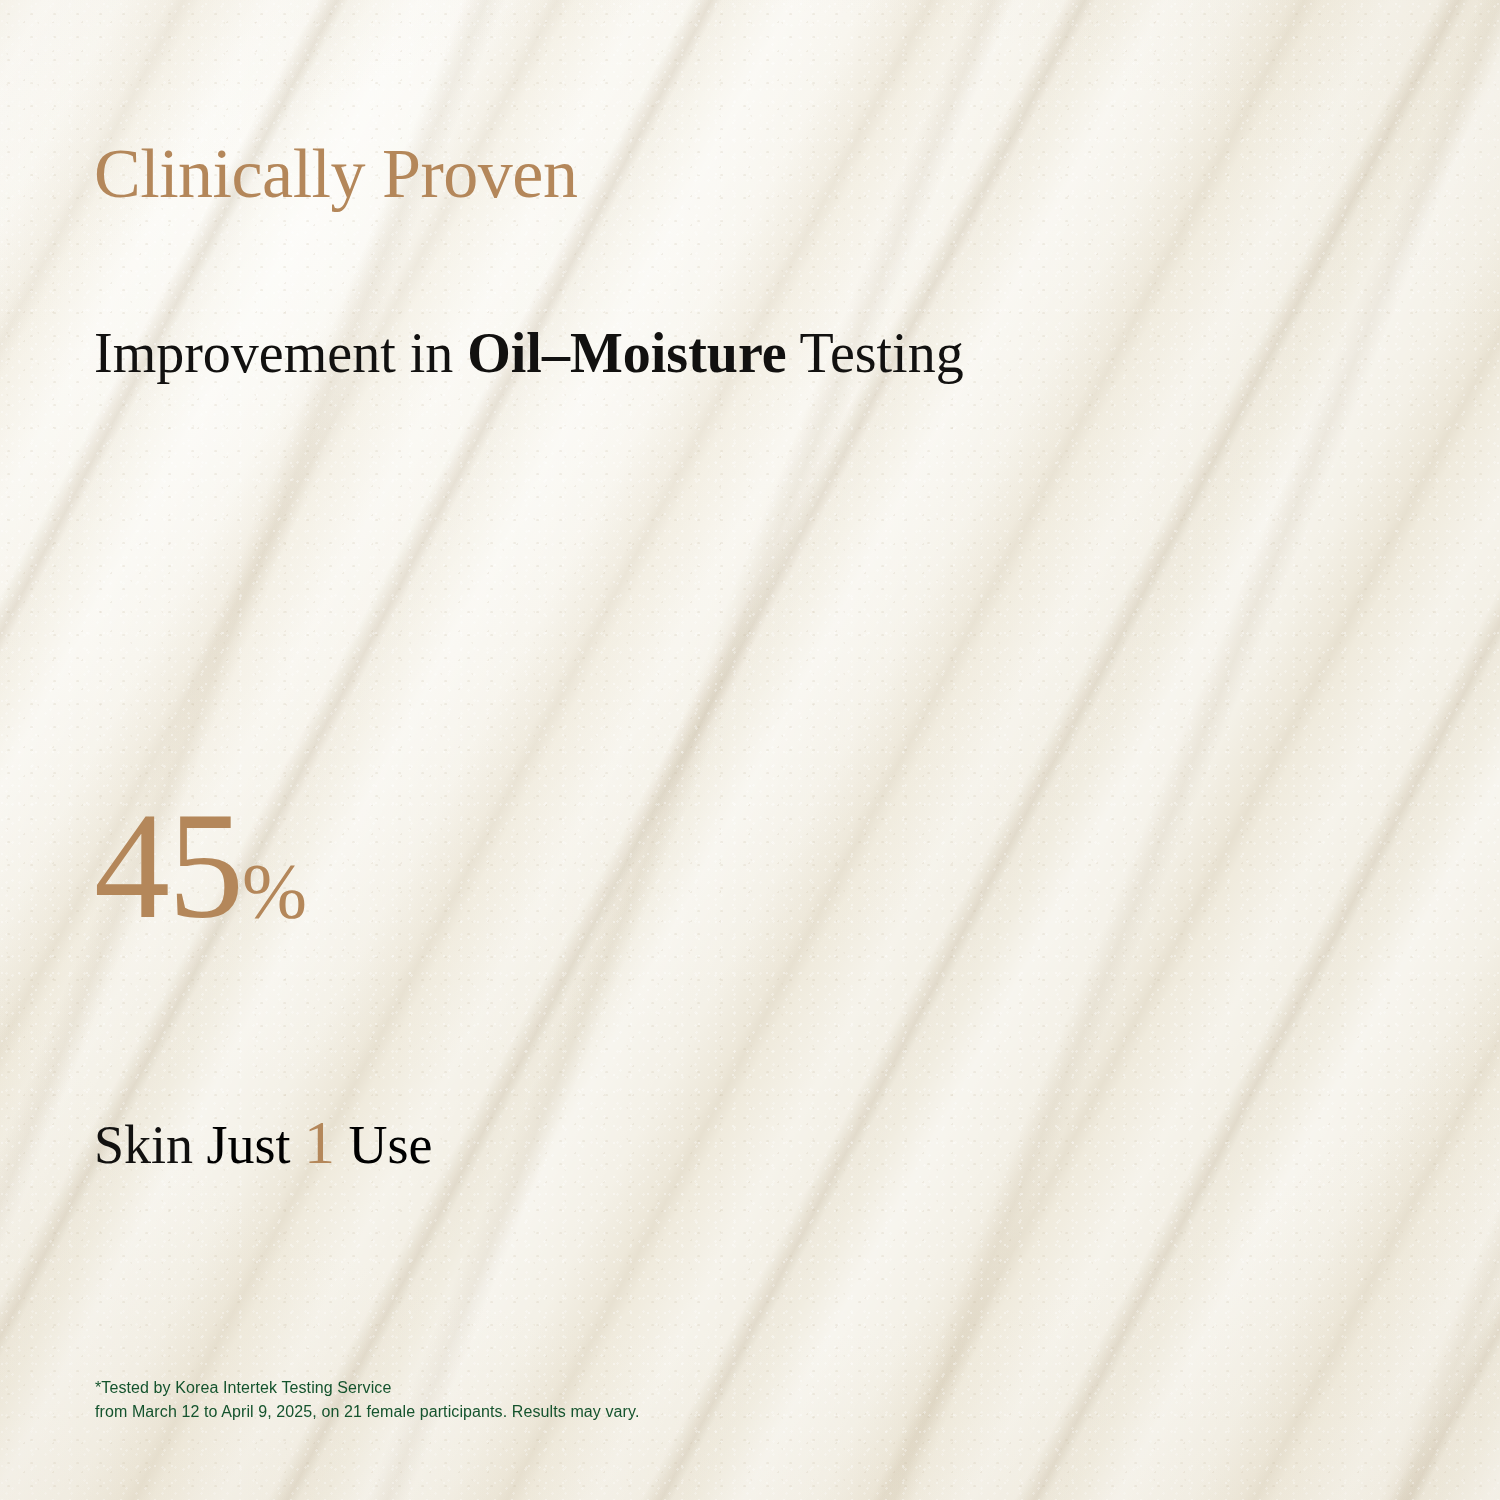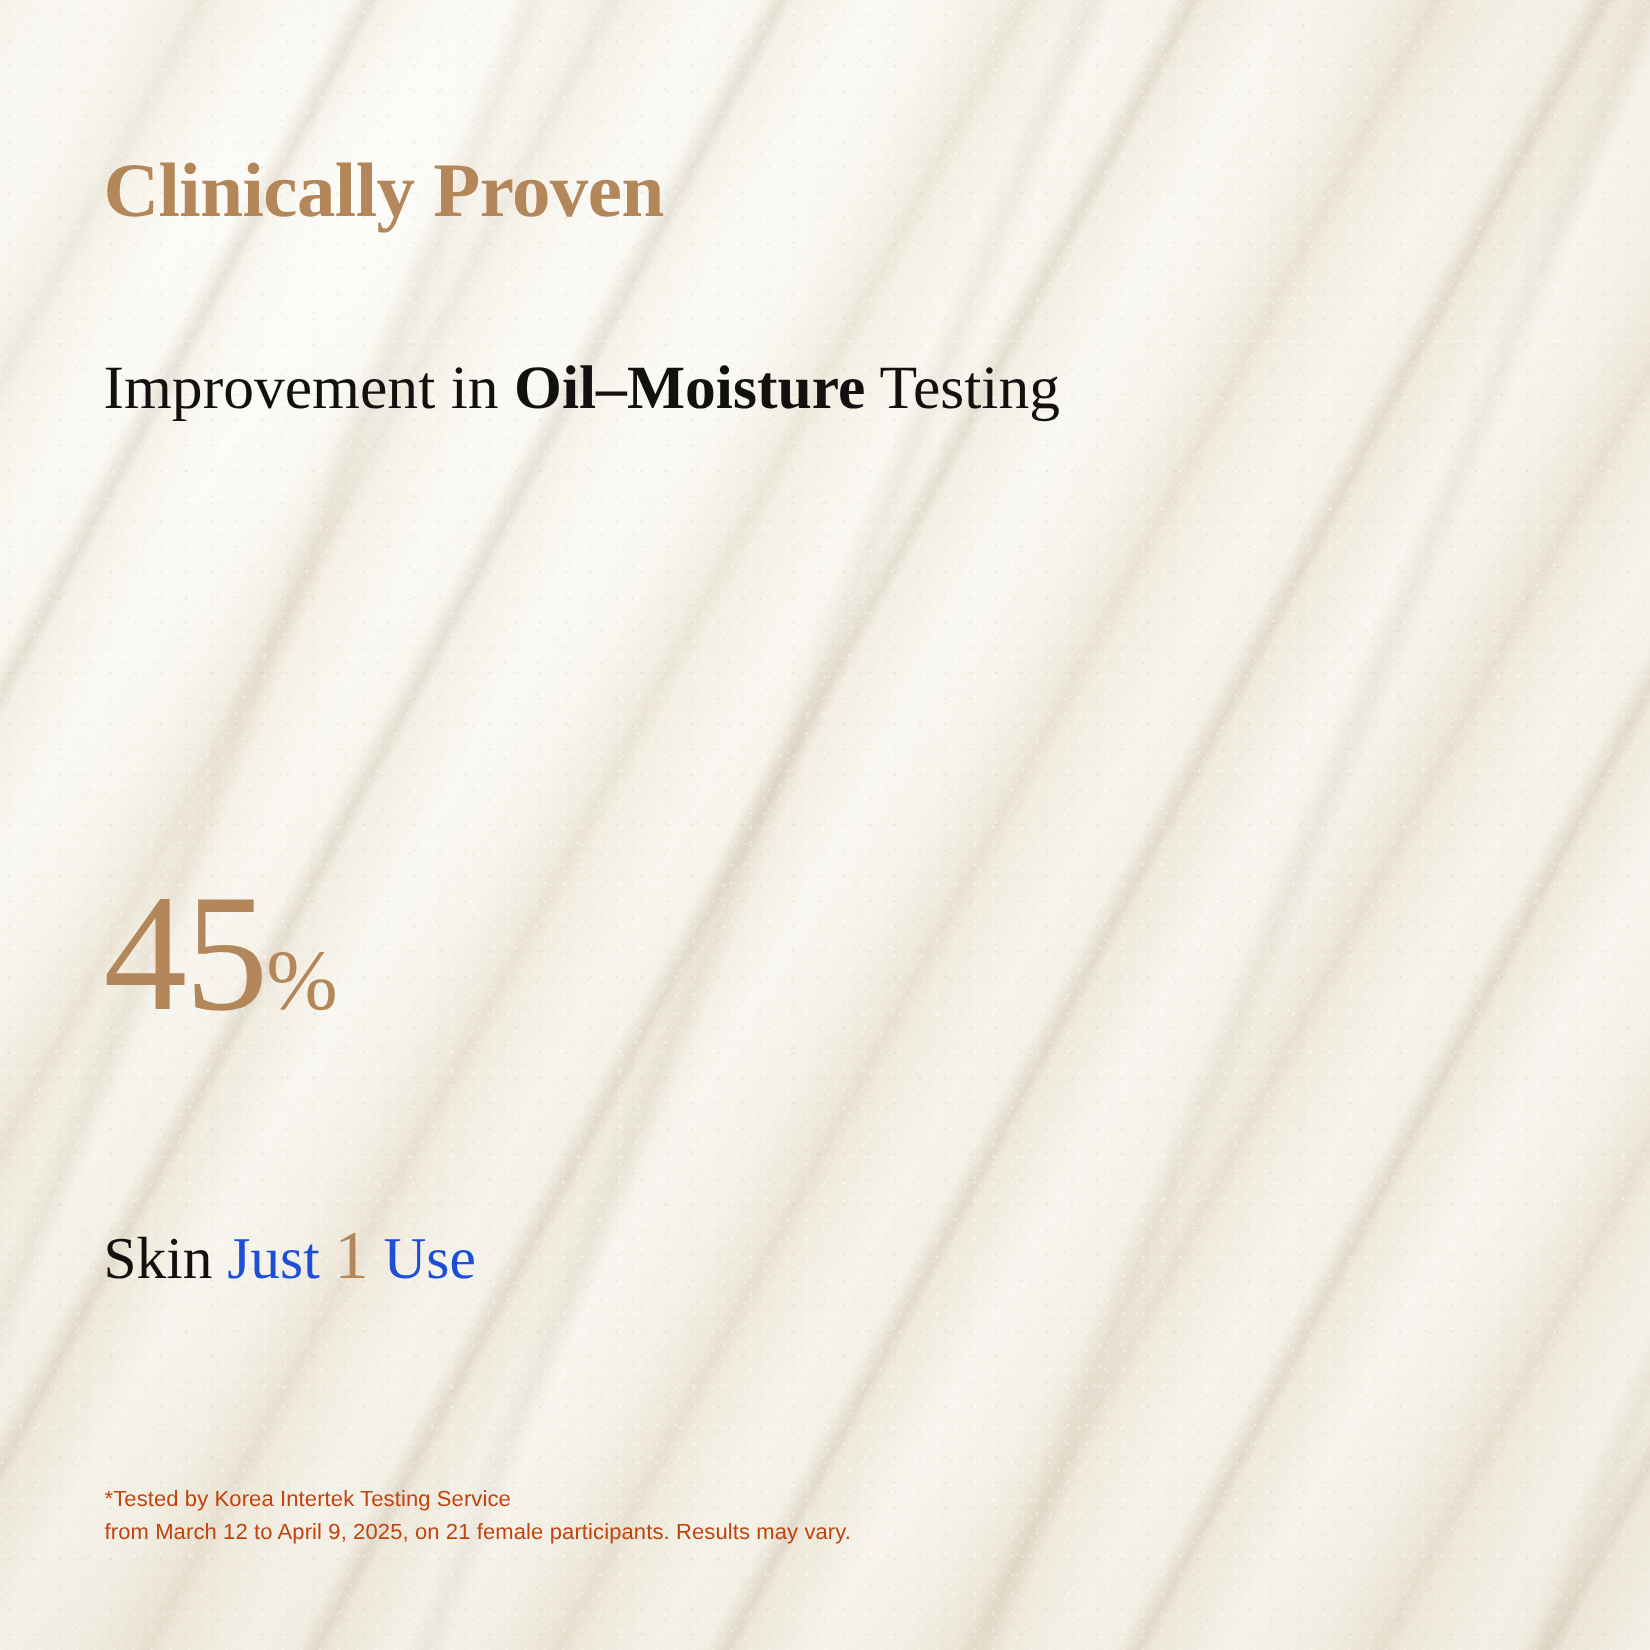--- a/index.html
+++ b/index.html
@@ -103,21 +103,21 @@
   .content {
     position: absolute;
     inset: 0;
   }
 
   .heading {
     position: absolute;
     left: 94px;
     top: 92px;
     font-family: "Liberation Serif", serif;
-    font-weight: bold;
+    font-weight: normal;
     font-size: 70px;
     line-height: 1.0;
     letter-spacing: -0.5px;
     color: #B4875A;
     white-space: nowrap;
   }
 
   .stat-block { position: absolute; left: 94px; }
   .stat-block-1 { top: 306px; }
   .stat-block-2 { top: 790px; }
@@ -154,36 +154,36 @@
     position: absolute;
     left: 94px;
     top: 1108px;
     font-family: "Liberation Serif", serif;
     font-size: 54px;
     line-height: 1.1;
     color: #121110;
     white-space: nowrap;
   }
   .after-line .tan {
-    color: #1d4ed8;
+    color: #000000;
     margin-top: 48px;
   }
   .after-line .one {
     color: #B4875A;
     font-size: 62px;
   }
 
   .footnote {
     position: absolute;
     left: 95px;
-    top: 1348px;
+    top: 1376px;
     font-family: "Liberation Sans", sans-serif;
-    font-size: 20px;
+    font-size: 16px;
     line-height: 1.52;
-    color: #c2410c;
+    color: #14532d;
     letter-spacing: 0.1px;
   }
   .footnote div { white-space: nowrap; }
 </style>
 </head>
 <body>
 
 <div id="poster">
 
   <div class="bg-layer bg-base"></div>

